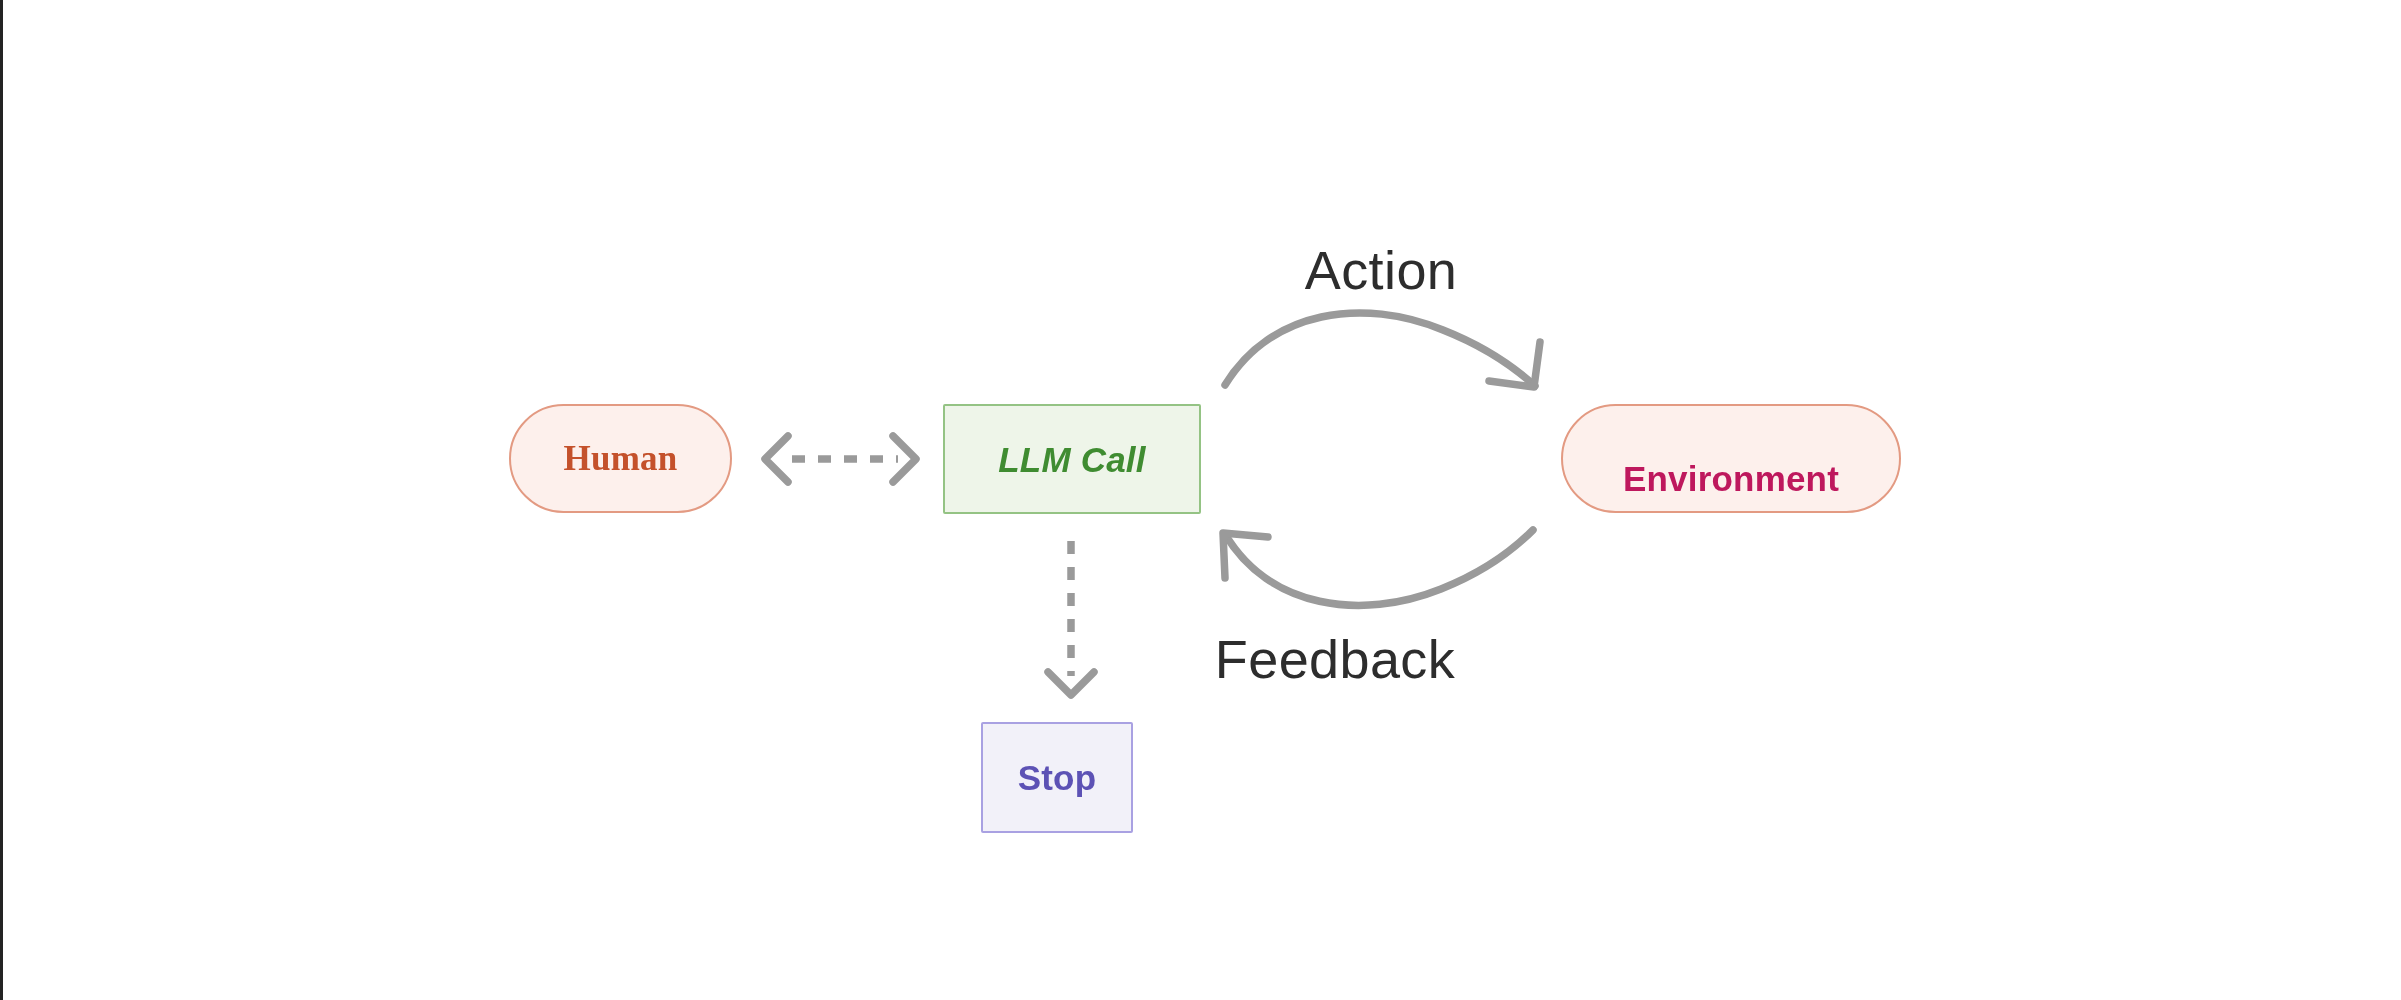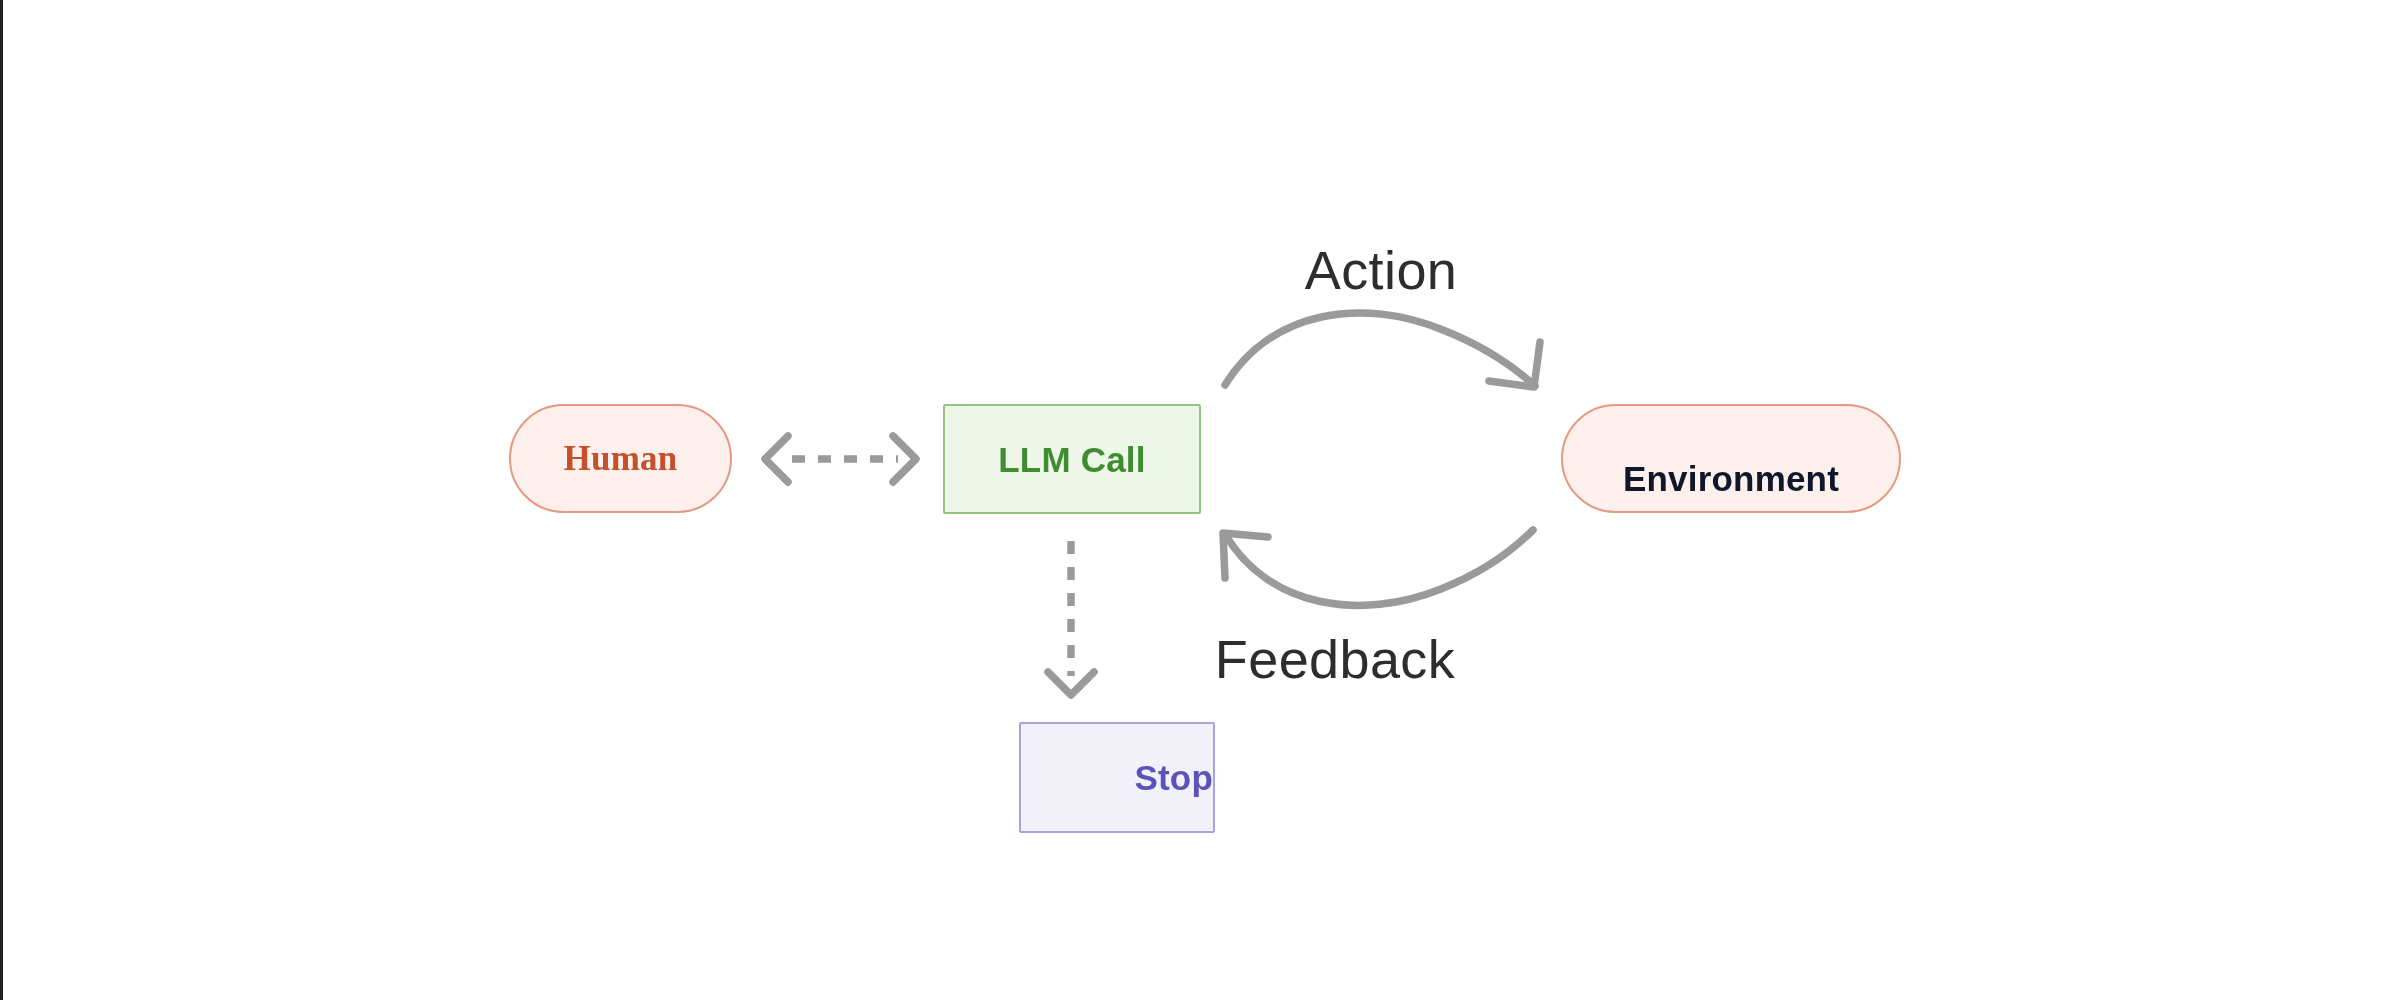--- a/index.html
+++ b/index.html
@@ -63,52 +63,52 @@
 
   
   #node-llm-call {
     left: 940px;
     top: 404px;
     width: 258px;
     height: 110px;
     background: #eef5e9;
     border: 2.5px solid #94c384;
     border-radius: 2px;
+    font-style: italic;
   }
   #node-llm-call .node-label {
     color: #3f8c31;
     font-size: 35px;
   }
 
   
   #node-environment {
     left: 1558px;
     top: 404px;
     width: 340px;
     height: 109px;
     background: #fdf0ec;
     border: 2.5px solid #e39a82;
     border-radius: 56px;
   }
   #node-environment .node-label {
-    color: #0f172a;
+    color: #be185d;
     font-size: 35px;
     margin-top: 39px;
   }
 
   
   #node-stop {
-    left: 1016px;
+    left: 978px;
     top: 722px;
-    width: 196px;
+    width: 152px;
     height: 111px;
     background: #f2f1f9;
     border: 2.5px solid #a9a1e2;
     border-radius: 2px;
-    justify-content: flex-end;
   }
   #node-stop .node-label {
     color: #5d52b5;
     font-size: 35px;
   }
 
   
   .arc-label {
     position: absolute;
     color: #2d2d2d;

